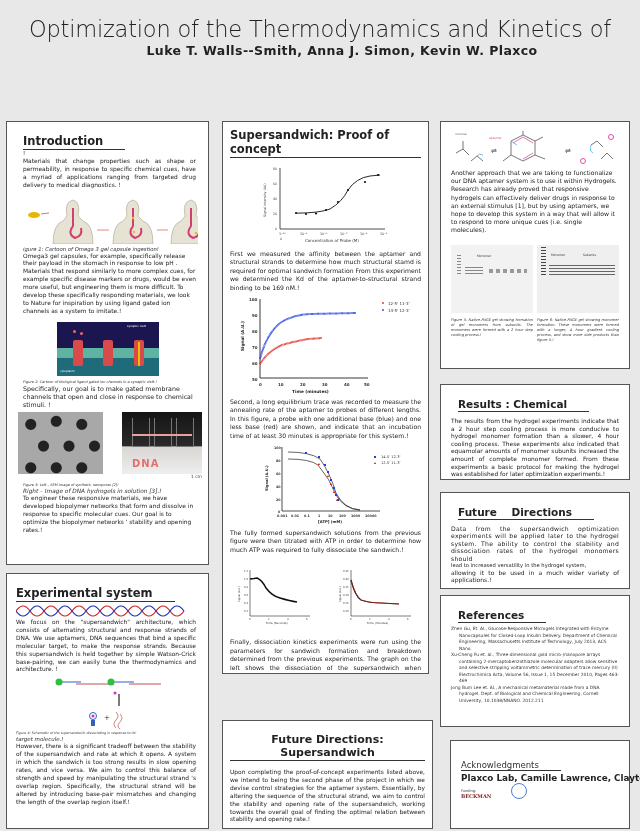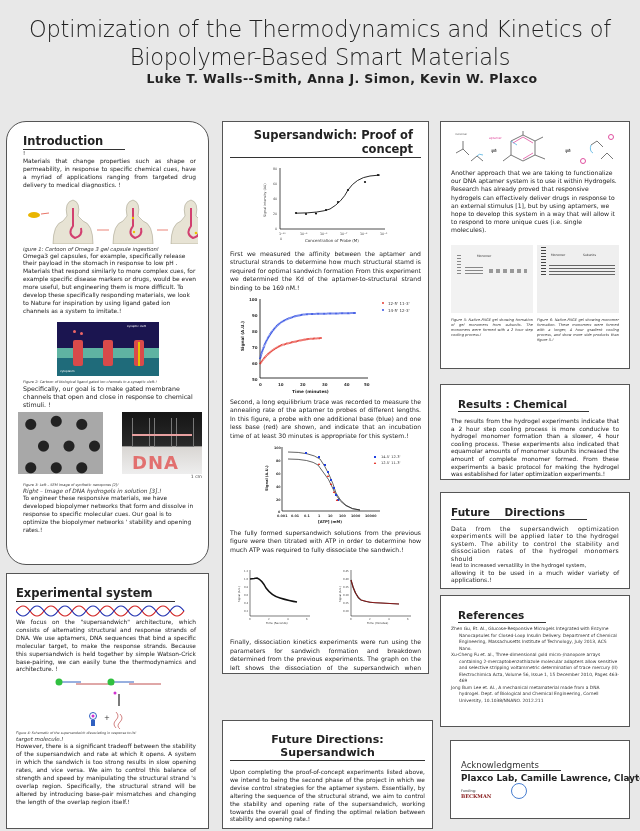--- a/index.html
+++ b/index.html
@@ -16,26 +16,25 @@
   .cap { font-size:4.6px; font-style:italic; line-height:6px; color:#333; }
   .bang { font-size:5.5px; line-height:7.9px; color:#222; }
   svg { display:block; }
 </style>
 </head>
 <body>
 
 <div class="header">
   <div class="title">
     <div>Optimization of the Thermodynamics and Kinetics of</div>
-    <div>Biopolymer-Based Smart Materials</div>
   </div>
   <div class="authors">Luke T. Walls--Smith, Anna J. Simon, Kevin W. Plaxco</div>
 </div>
 
-<div class="panel" style="left:6px;top:121px;width:203px;height:444px;padding:8px 12px 0 16px;border-radius:20px;">
+<div class="panel" style="left:6px;top:121px;width:203px;height:444px;padding:8px 12px 0 16px;">
   <div class="ptitle" style="font-size:11.5px;">Introduction</div>
   <div class="bang">!</div>
   <div class="txt j">Materials that change properties such as shape or permeability, in response to specific chemical cues, have a myriad of applications ranging from targeted drug delivery to medical diagnostics. !</div>
   <div style="position:relative;height:48px;margin-top:6px;">
     <svg width="175" height="48" viewBox="0 0 175 48">
       <ellipse cx="11" cy="19" rx="6" ry="3" fill="#e9b500"></ellipse>
       <line x1="18" y1="18" x2="26" y2="17" stroke="#e25040" stroke-width="0.8"></line>
       <g fill="#e7e3d4" stroke="#9b9680" stroke-width="0.5">
         <path d="M30 48 Q30 28 40 25 L44 20 Q41 6 50 4 Q58 6 55 20 L60 25 Q70 28 70 48 Z"></path>
         <path d="M90 48 Q90 28 100 25 L104 20 Q101 6 110 4 Q118 6 115 20 L120 25 Q130 28 130 48 Z"></path>
@@ -70,21 +69,21 @@
   <div class="cap" style="font-size:3.5px;margin-top:3px;">Figure 2: Cartoon of biological ligand gated ion channels in a synaptic cleft.!</div>
   <div class="txt" style="font-size:6.3px;line-height:8.2px;">Specifically, our goal is to make gated membrane channels that open and close in response to chemical stimuli. !</div>
   <div style="display:flex;justify-content:space-between;margin:3px 0 0 -5px;width:184px;">
     <div style="width:85px;height:62px;background:radial-gradient(circle at 15% 20%,#222 5px,transparent 6px),radial-gradient(circle at 45% 15%,#222 5px,transparent 6px),radial-gradient(circle at 75% 20%,#222 5px,transparent 6px),radial-gradient(circle at 30% 55%,#222 5px,transparent 6px),radial-gradient(circle at 60% 55%,#222 5px,transparent 6px),radial-gradient(circle at 90% 55%,#222 5px,transparent 6px),radial-gradient(circle at 15% 90%,#222 5px,transparent 6px),radial-gradient(circle at 45% 90%,#222 5px,transparent 6px),radial-gradient(circle at 75% 90%,#222 5px,transparent 6px),#a8a8a8;"></div>
     <div style="width:80px;position:relative;">
       <div style="width:80px;height:62px;background:linear-gradient(#151515 0,#2a2a2a 55%,#d9d6d3 56%,#eee 100%);position:relative;">
         <div style="position:absolute;left:10px;top:6px;width:16px;height:28px;border:1px solid #777;border-top:0;"></div>
         <div style="position:absolute;left:32px;top:6px;width:16px;height:28px;border:1px solid #777;border-top:0;"></div>
         <div style="position:absolute;left:54px;top:6px;width:16px;height:28px;border:1px solid #777;border-top:0;"></div>
         <div style="position:absolute;left:10px;top:22px;width:60px;height:2px;background:#e8a0a0;"></div>
-        <div style="position:absolute;left:10px;top:40px;font-weight:bold;font-size:18px;color:#e2706f;letter-spacing:1px;">DNA</div>
+        <div style="position:absolute;left:10px;top:46px;font-weight:bold;font-size:10px;color:#e2706f;letter-spacing:1px;">DNA</div>
       </div>
       <div style="font-size:4.5px;text-align:right;color:#444;">1 cm</div>
     </div>
   </div>
   <div class="cap" style="font-size:3.5px;margin-top:3px;">Figure 3: Left – SEM image of synthetic nanopores [2]!</div>
   <div class="cap" style="font-size:5.8px;line-height:7px;">Right – Image of DNA hydrogels in solution [3].!</div>
   <div class="txt">To engineer these responsive materials, we have developed biopolymer networks that form and dissolve in response to specific molecular cues. Our goal is to optimize the biopolymer networks ' stability and opening rates.!</div>
 </div>
 
 <div class="panel" style="left:6px;top:573px;width:203px;height:256px;padding:8px 12px 0 9px;">
@@ -109,21 +108,21 @@
     <text x="88" y="46" font-size="7" fill="#333">+</text>
     <path d="M100 38 Q104 42 100 46 Q96 50 100 54" fill="none" stroke="#c05050" stroke-width="0.7"></path>
     <path d="M104 40 Q108 44 104 48 Q100 52 104 55" fill="none" stroke="#c05050" stroke-width="0.7"></path>
   </svg>
   <div class="cap" style="font-size:3.3px;">Figure 4: Schematic of the supersandwich dissociating in response to its'</div>
   <div class="cap" style="font-size:5.5px;line-height:7px;">target molecule.!</div>
   <div class="txt j">However, there is a significant tradeoff between the stability of the supersandwich and rate at which it opens. A system in which the sandwich is too strong results in slow opening rates, and vice versa. We aim to control this balance of strength and speed by manipulating the structural strand 's overlap region. Specifically, the structural strand will be altered by introducing base-pair mismatches and changing the length of the overlap region itself.!</div>
 </div>
 
 <div class="panel" style="left:222px;top:121px;width:207px;height:553px;padding:6px 7px 0 7px;">
-  <div class="ptitle" style="padding-right:8px;text-align:right;">Supersandwich:  Proof  of  concept</div>
+  <div class="ptitle" style="padding-right:8px;">Supersandwich:  Proof  of  concept</div>
   <svg width="190" height="85" viewBox="0 0 190 85" style="margin-top:4px;">
     <line x1="50" y1="6" x2="50" y2="67" stroke="#222" stroke-width="0.8"></line>
     <line x1="50" y1="67" x2="155" y2="67" stroke="#222" stroke-width="0.8"></line>
     <g font-size="3.3" fill="#444">
         <text x="43" y="8">80</text>
         <text x="43" y="23">60</text>
         <text x="43" y="38">40</text>
         <text x="43" y="53">20</text>
         <text x="45" y="68">0</text>
     <text x="49" y="73">1⁻¹⁰</text>
@@ -321,36 +320,36 @@
     <div class="cap j" style="width:82px;font-size:3.6px;line-height:5px;">Figure 6: Native-PAGE gel showing monomer formation. These monomers were formed with a longer, 4 hour gradient cooling process, and show more side products than figure 5.!</div>
   </div>
 </div>
 
 <div class="panel" style="left:440px;top:384px;width:190px;height:96px;padding:8px 10px 0 10px;">
   <div class="ptitle" style="font-size:10.5px;margin-left:7px;">Results  :  Chemical</div>
   <div class="txt j" style="margin-top:6px;font-size:5.9px;line-height:7.6px;">The results from the hydrogel experiments indicate that a 2 hour step cooling process is more conducive to hydrogel monomer formation than a slower, 4 hour cooling process. These experiments also indicated that equamolar amounts of monomer subunits increased the amount of complete monomer formed. From these experiments a basic protocol for making the hydrogel was established for later optimization experiments.!</div>
 </div>
 
 <div class="panel" style="left:440px;top:492px;width:190px;height:97px;padding:8px 10px 0 10px;">
-  <div class="ptitle" style="font-size:10.5px;white-space:pre;">Future    Directions</div>
+  <div class="ptitle" style="font-size:10.5px;margin-left:7px;white-space:pre;">Future    Directions</div>
   <div class="txt j" style="margin-top:5px;font-size:6.1px;line-height:7.4px;letter-spacing:0.25px;">Data from the supersandwich optimization experiments will be applied later to the hydrogel system. The ability to control the stability and dissociation rates of the hydrogel monomers should</div>
   <div class="txt" style="font-size:5.2px;line-height:7px;">lead to increased versatility in the hydrogel system,</div>
   <div class="txt j" style="font-size:6px;line-height:7.2px;">allowing it to be used in a much wider variety of applications.!</div>
 </div>
 
 <div class="panel" style="left:440px;top:595px;width:190px;height:132px;padding:8px 10px 0 10px;">
   <div class="ptitle" style="font-size:10.5px;margin-left:7px;">References</div>
   <div style="margin-top:3px;font-size:4.4px;line-height:6.5px;color:#333;">
     <div style="padding-left:8px;text-indent:-8px;">Zhen Gu, Et. Al.,   Glucose-Responsive Microgels Integrated with Enzyme Nanocapsules for Closed-Loop Insulin Delivery. Department of Chemical Engineering, Massachusetts Institute of Technology, July 2013, ACS Nano.</div>
     <div style="padding-left:8px;text-indent:-8px;">Xu-Cheng Fu et. al.,   Three-dimensional gold micro-/nanopore arrays containing 2-mercaptobenzothiazole molecular adapters allow sensitive and selective stripping voltammetric determination of trace mercury (II) Electrochimica Acta, Volume 56, Issue 1, 15 December 2010, Pages 463-469</div>
     <div style="padding-left:8px;text-indent:-8px;">Jong Bum Lee et. Al.,   A mechanical metamaterial made from a DNA hydrogel. Dept. of Biological and Chemical Engineering, Cornell University, 10.1038/NNANO. 2012.211</div>
   </div>
 </div>
 
-<div class="panel" style="left:450px;top:740px;width:180px;height:79px;padding:12px 16px 0 10px;overflow:visible;">
+<div class="panel" style="left:450px;top:740px;width:180px;height:89px;padding:12px 16px 0 10px;overflow:visible;">
   <div style="font-size:8.5px;color:#333;display:inline-block;border-bottom:1px solid #333;padding-right:22px;">Acknowledgments</div>
   <div style="font-size:8.8px;font-weight:bold;white-space:nowrap;margin-top:1px;">Plaxco  Lab,  Camille  Lawrence,  Clayton</div>
   <div style="display:flex;align-items:flex-end;margin-top:0px;">
     <div>
       <div style="font-size:3.5px;color:#333;">Funding:</div>
       <div style="font-size:5px;font-weight:bold;color:#8a2020;font-family:'DejaVu Serif',serif;">BECKMAN</div>
     </div>
     <div style="width:14px;height:14px;border-radius:50%;border:1.5px solid #4a7fd0;margin-left:20px;"></div>
   </div>
 </div>

